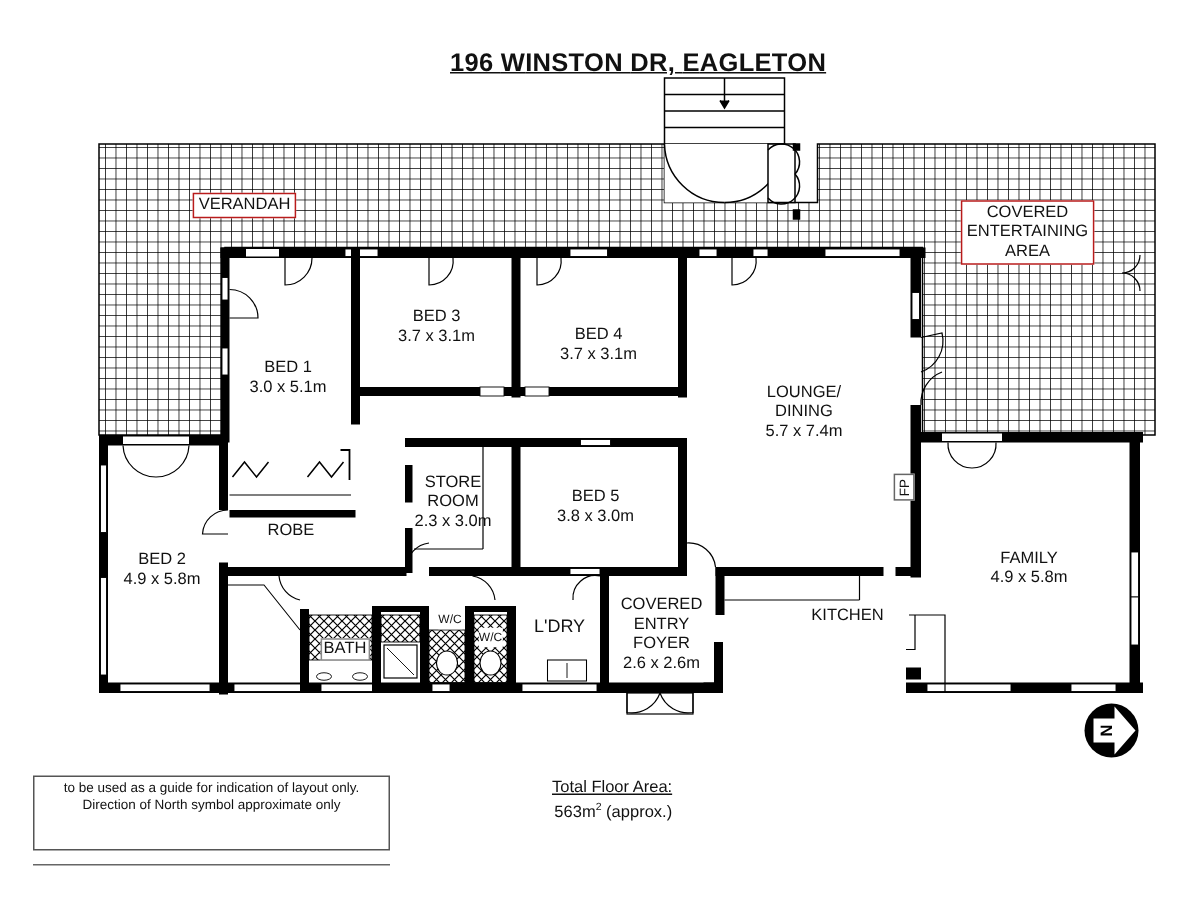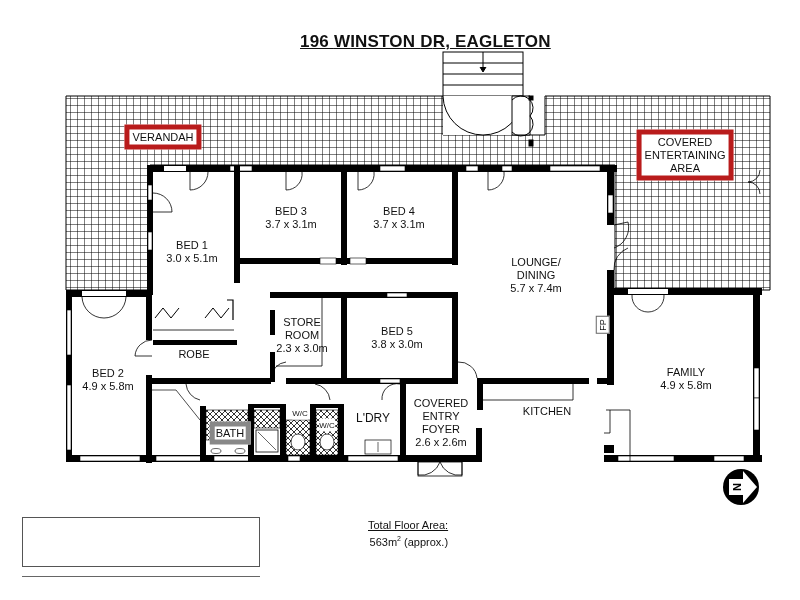--- a/index.html
+++ b/index.html
@@ -1,21 +1,21 @@
 <!DOCTYPE html>
 <html><head>
 <meta charset="utf-8">
 <style>
   html, body { margin:0; padding:0; background:#ffffff; }
   body { width:800px; height:600px; position:relative; overflow:hidden; font-family:"Liberation Sans", sans-serif; color:#111; }
   #plan { position:absolute; left:0; top:0; width:800px; height:600px; }
   .title { position:absolute; left:300px; top:32px; font-size:17px; font-weight:bold; text-decoration:underline; letter-spacing:0.2px; white-space:nowrap; }
   .title .sc { font-size:17px; }
   .lbl { position:absolute; text-align:center; font-size:11px; line-height:13px; transform:translate(-50%,-50%); white-space:nowrap; }
-  .boxlbl { background:#fff; border:5px solid #b91c1c; padding:1px 3px; }
+  .boxlbl { background:#fff; border:1px solid #b91c1c; padding:1px 3px; }
   .note { position:absolute; left:22px; top:517px; width:238px; height:50px; border:1px solid #555; text-align:center; font-size:9px; line-height:11px; padding-top:2px; box-sizing:border-box; }
   .note .h { font-weight:bold; text-decoration:underline; font-size:10px; margin-bottom:1px; }
   .rule { position:absolute; left:22px; top:576px; width:238px; height:1px; background:#666; }
   .total { position:absolute; left:368px; top:519px; font-size:11px; line-height:13px; text-align:right; }
   .total .u { text-decoration:underline; }
   .fp { position:absolute; font-size:9px; border:1px solid #666; background:#fff; padding:1px 2px; transform:rotate(-90deg); }
 </style>
 </head>
 <body>
 
@@ -212,21 +212,21 @@
 </div>
 
 <div class="lbl" style="left:192px;top:252px;">
   <div>BED 1</div>
     <div>3.0 x 5.1m</div>
 </div>
 <div class="lbl" style="left:291px;top:218px;">
   <div>BED 3</div>
     <div>3.7 x 3.1m</div>
 </div>
-<div class="lbl" style="left:399px;top:218px;">
+<div class="lbl" style="left:399px;top:230px;">
   <div>BED 4</div>
     <div>3.7 x 3.1m</div>
 </div>
 <div class="lbl" style="left:194px;top:330px;margin-top:24px;">ROBE</div>
 <div class="lbl" style="left:302px;top:335px;">
   <div>STORE</div>
     <div>ROOM</div>
     <div>2.3 x 3.0m</div>
 </div>
 <div class="lbl" style="left:108px;top:380px;">
@@ -239,33 +239,35 @@
 </div>
 <div class="lbl" style="left:536px;top:275px;">
   <div>LOUNGE/</div>
     <div>DINING</div>
     <div>5.7 x 7.4m</div>
 </div>
 <div class="lbl" style="left:686px;top:379px;">
   <div>FAMILY</div>
     <div>4.9 x 5.8m</div>
 </div>
-<div class="lbl" style="left:547px;top:411px;">KITCHEN</div>
+<div class="lbl" style="left:565px;top:411px;">KITCHEN</div>
 <div class="lbl" style="left:373px;top:418px;font-size:12px;">L'DRY</div>
 <div class="lbl boxlbl" style="left:230px;top:433px;padding:0 1px;border-color:#888;">BATH</div>
 <div class="lbl" style="left:300px;top:413px;font-size:8px;background:#fff;">W/C</div>
 <div class="lbl" style="left:327px;top:425px;font-size:8px;background:#fff;">W/C</div>
 <div class="lbl" style="left:441px;top:423px;">
   <div>COVERED</div>
     <div>ENTRY</div>
     <div>FOYER</div>
     <div>2.6 x 2.6m</div>
 </div>
 <div class="fp" style="left:594px;top:318px;">FP</div>
 
 <div class="note">
+  <div>to be used as a guide for indication of layout only.</div>
+  <div>Direction of North symbol approximate only</div>
 </div>
 <div class="rule"></div>
 
 <div class="total">
   <div class="u">Total Floor Area:</div>
   <div><span>563m</span><sup style="font-size:7px;">2</sup><span> (approx.)</span></div>
 </div>
 
 </body></html>

